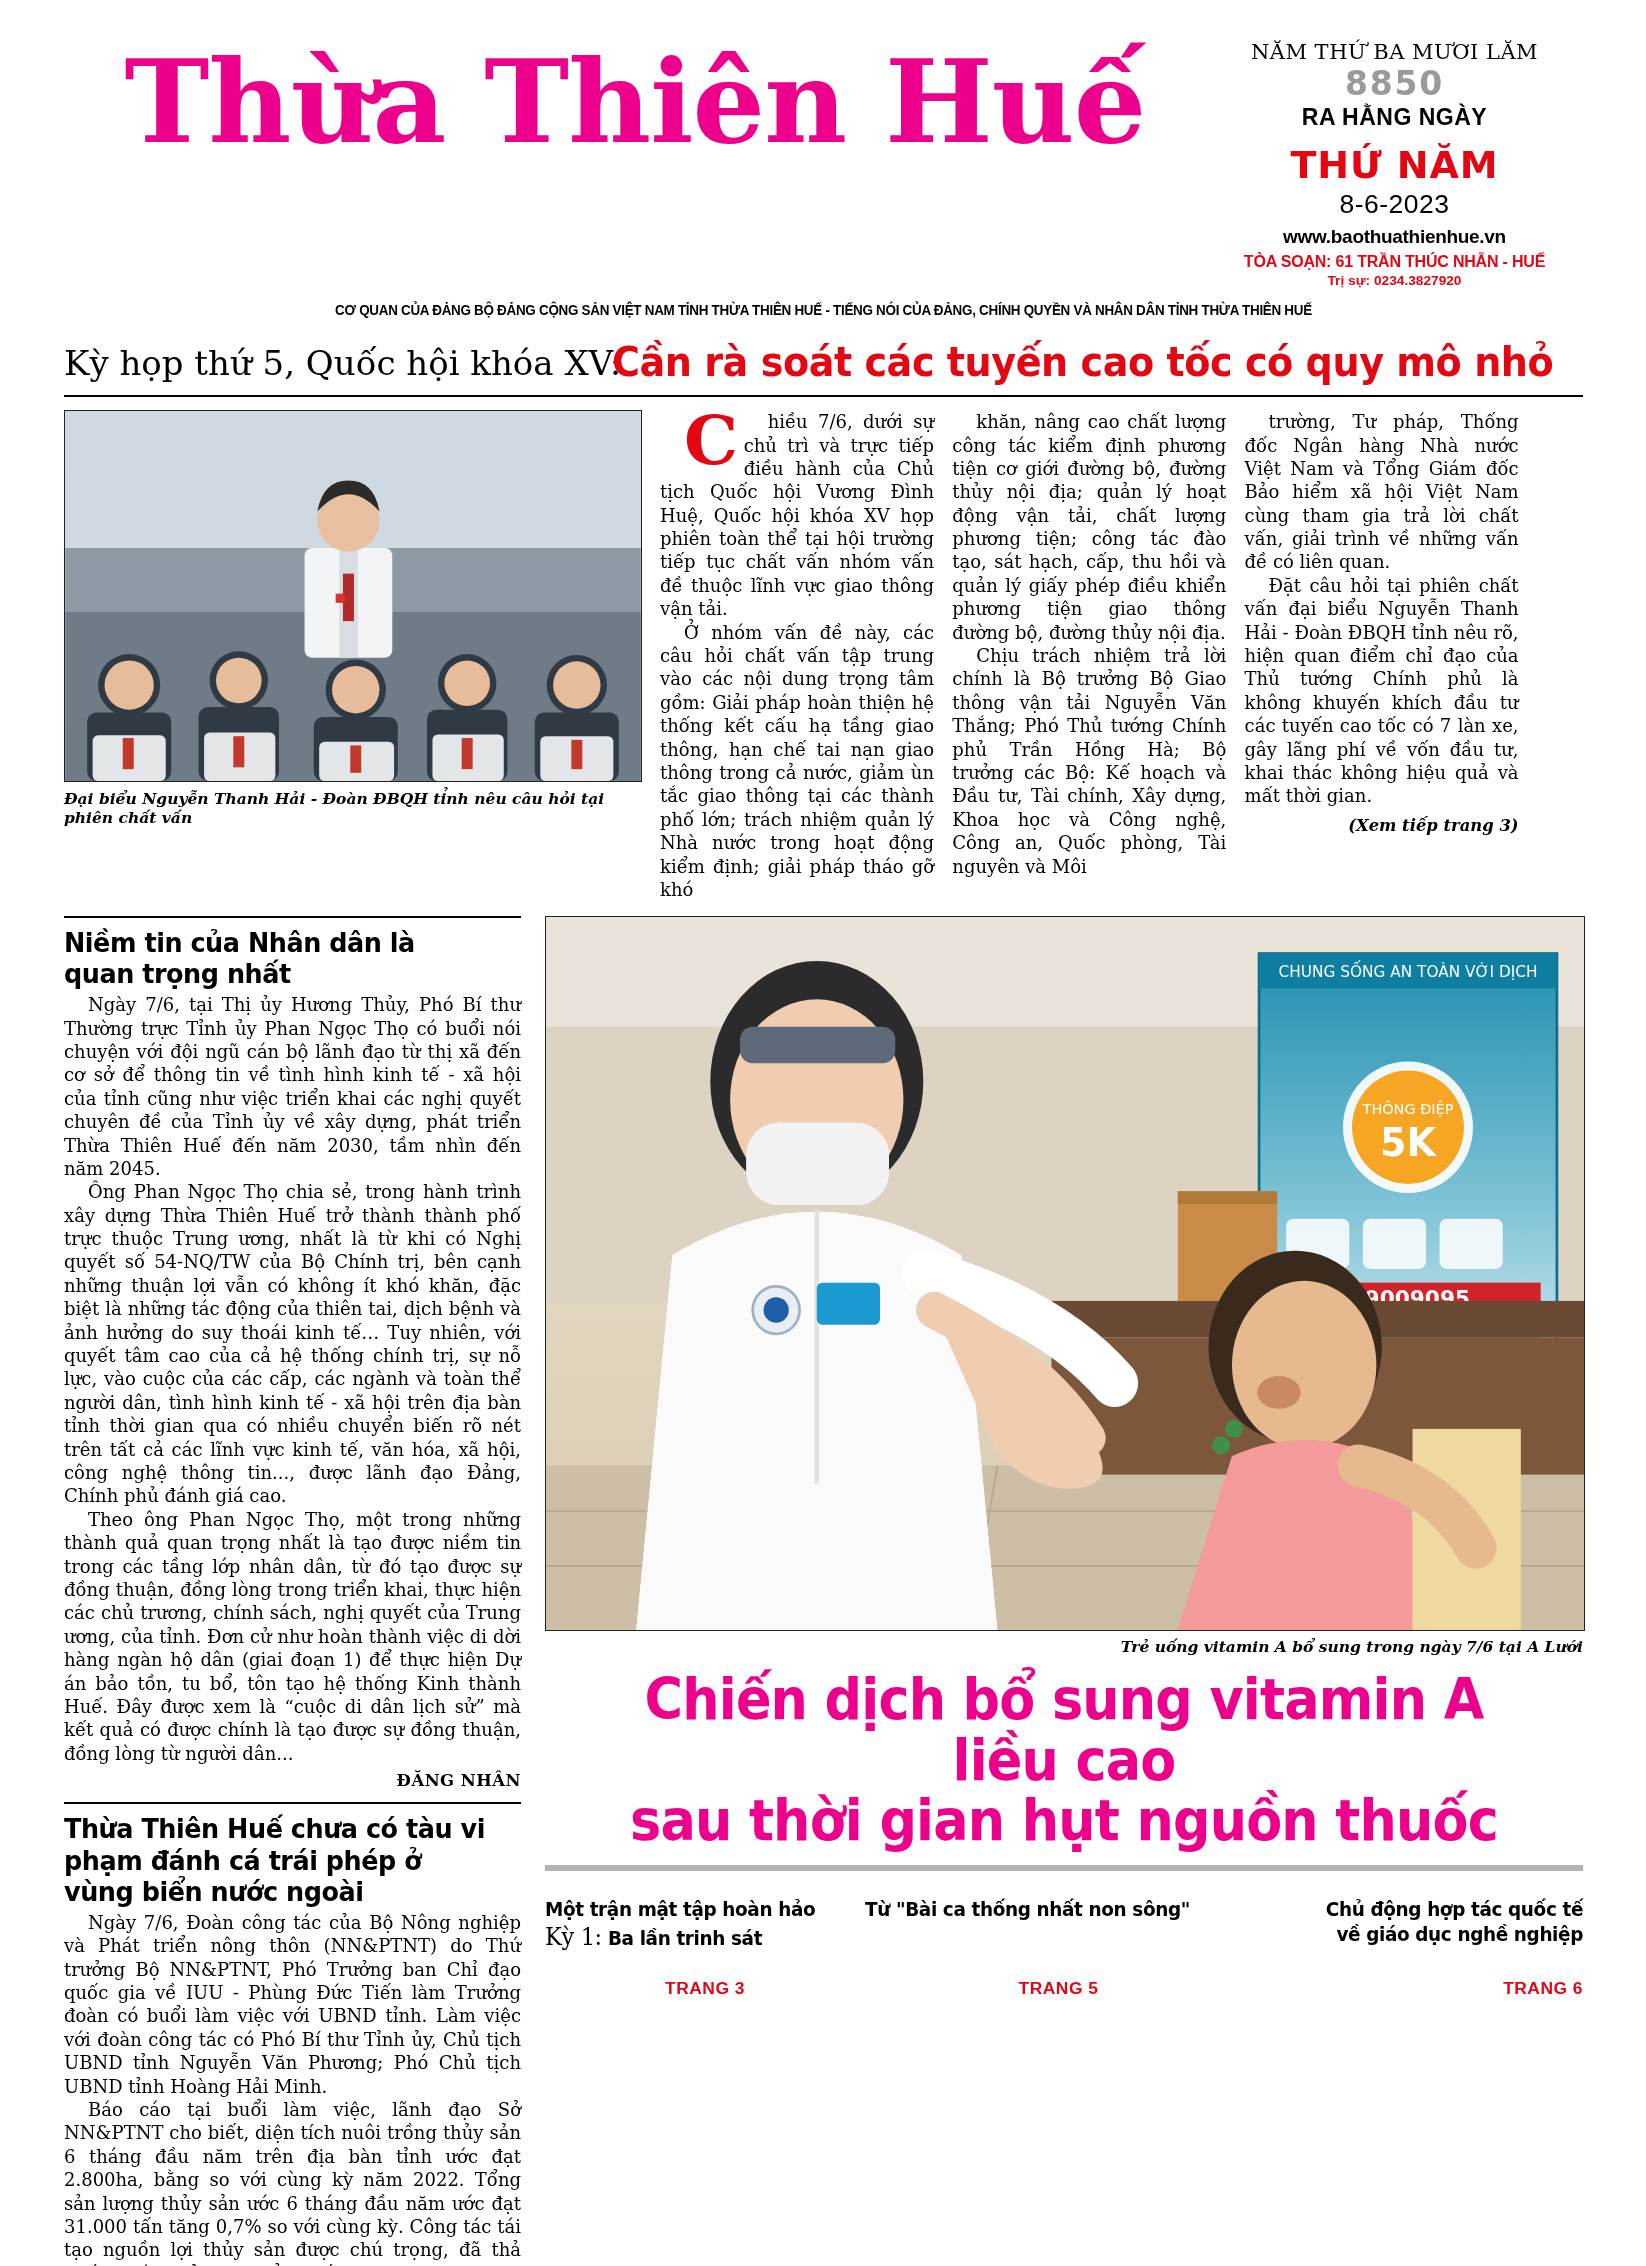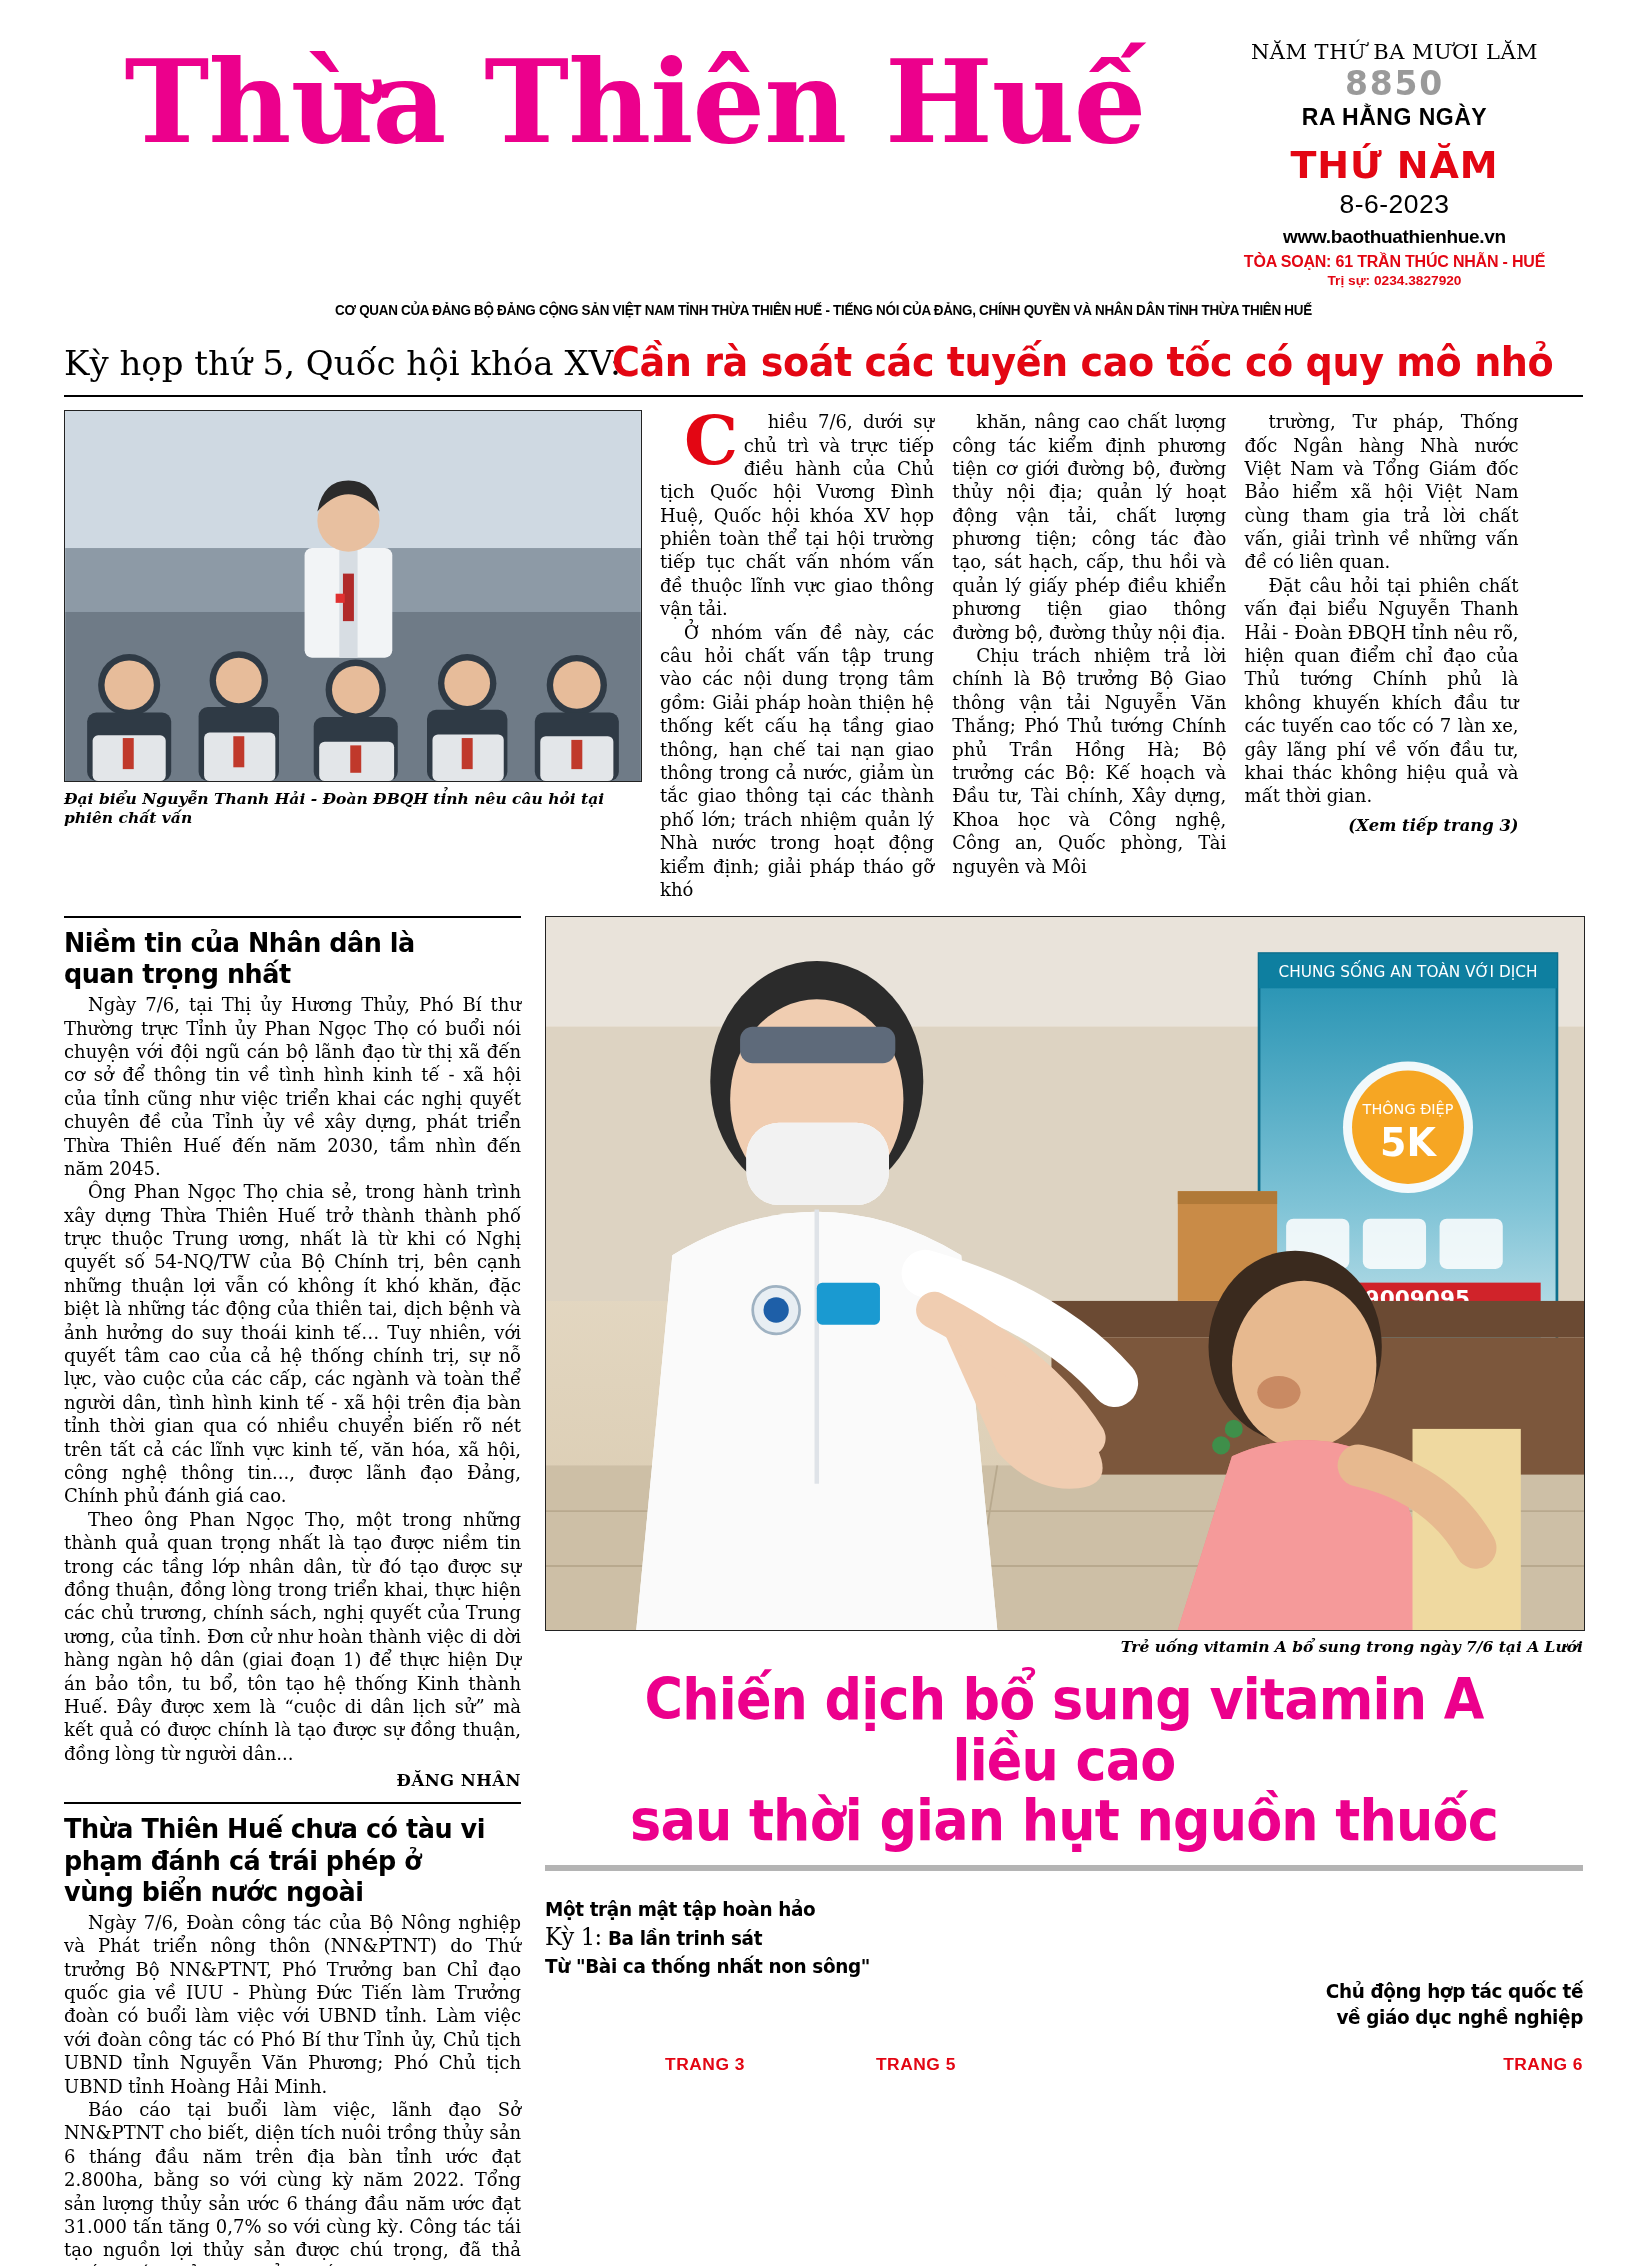--- a/index.html
+++ b/index.html
@@ -129,32 +129,32 @@
     margin-top:12.8px;
   }
   .pink-credit{
     text-align:right;margin-top:16.4px;
     font-family:"Liberation Sans", sans-serif;font-weight:bold;font-size:18.3px;
   }
   .pink-credit .pg{color:#e30613;margin-left:16.4px;letter-spacing:0.5px;}
 
   .grey-rule{height:6.4px;background:#b4b4b4;margin-top:14.6px;}
 
-  .teasers{display:flex;margin-top:25.6px;flex-direction:column;}
+  .teasers{display:flex;margin-top:25.6px;}
   .teaser{font-family:"DejaVu Sans", sans-serif;font-weight:bold;font-size:19.6px;line-height:1.3;
           letter-spacing:-0.4px;transform:scaleX(0.94);transform-origin:left top;}
   .t1{width:320px;}
   .t2{width:365px;}
   .t3{flex:1;text-align:right;transform-origin:right top;}
   .teaser .ky{font-family:"DejaVu Serif", serif;font-weight:normal;font-size:24px;}
   .teaser .kyb{font-family:"DejaVu Sans", sans-serif;font-weight:bold;font-size:19.6px;}
   .pagerefs{display:flex;margin-top:24px;font-family:"Liberation Sans", sans-serif;
             font-weight:bold;font-size:17.4px;color:#e30613;letter-spacing:0.5px;gap:11px;}
   .pr1{width:320px;text-align:center;}
-  .pr2{width:365px;}
+  .pr2{width:365px;text-align:center;}
   .pr3{flex:1;text-align:right;}
 </style>
 </head>
 <body>
 
 <div class="page">
 
   <div class="masthead">
     <div class="mast-left">
       <div class="mast-title">Thừa Thiên Huế</div>

